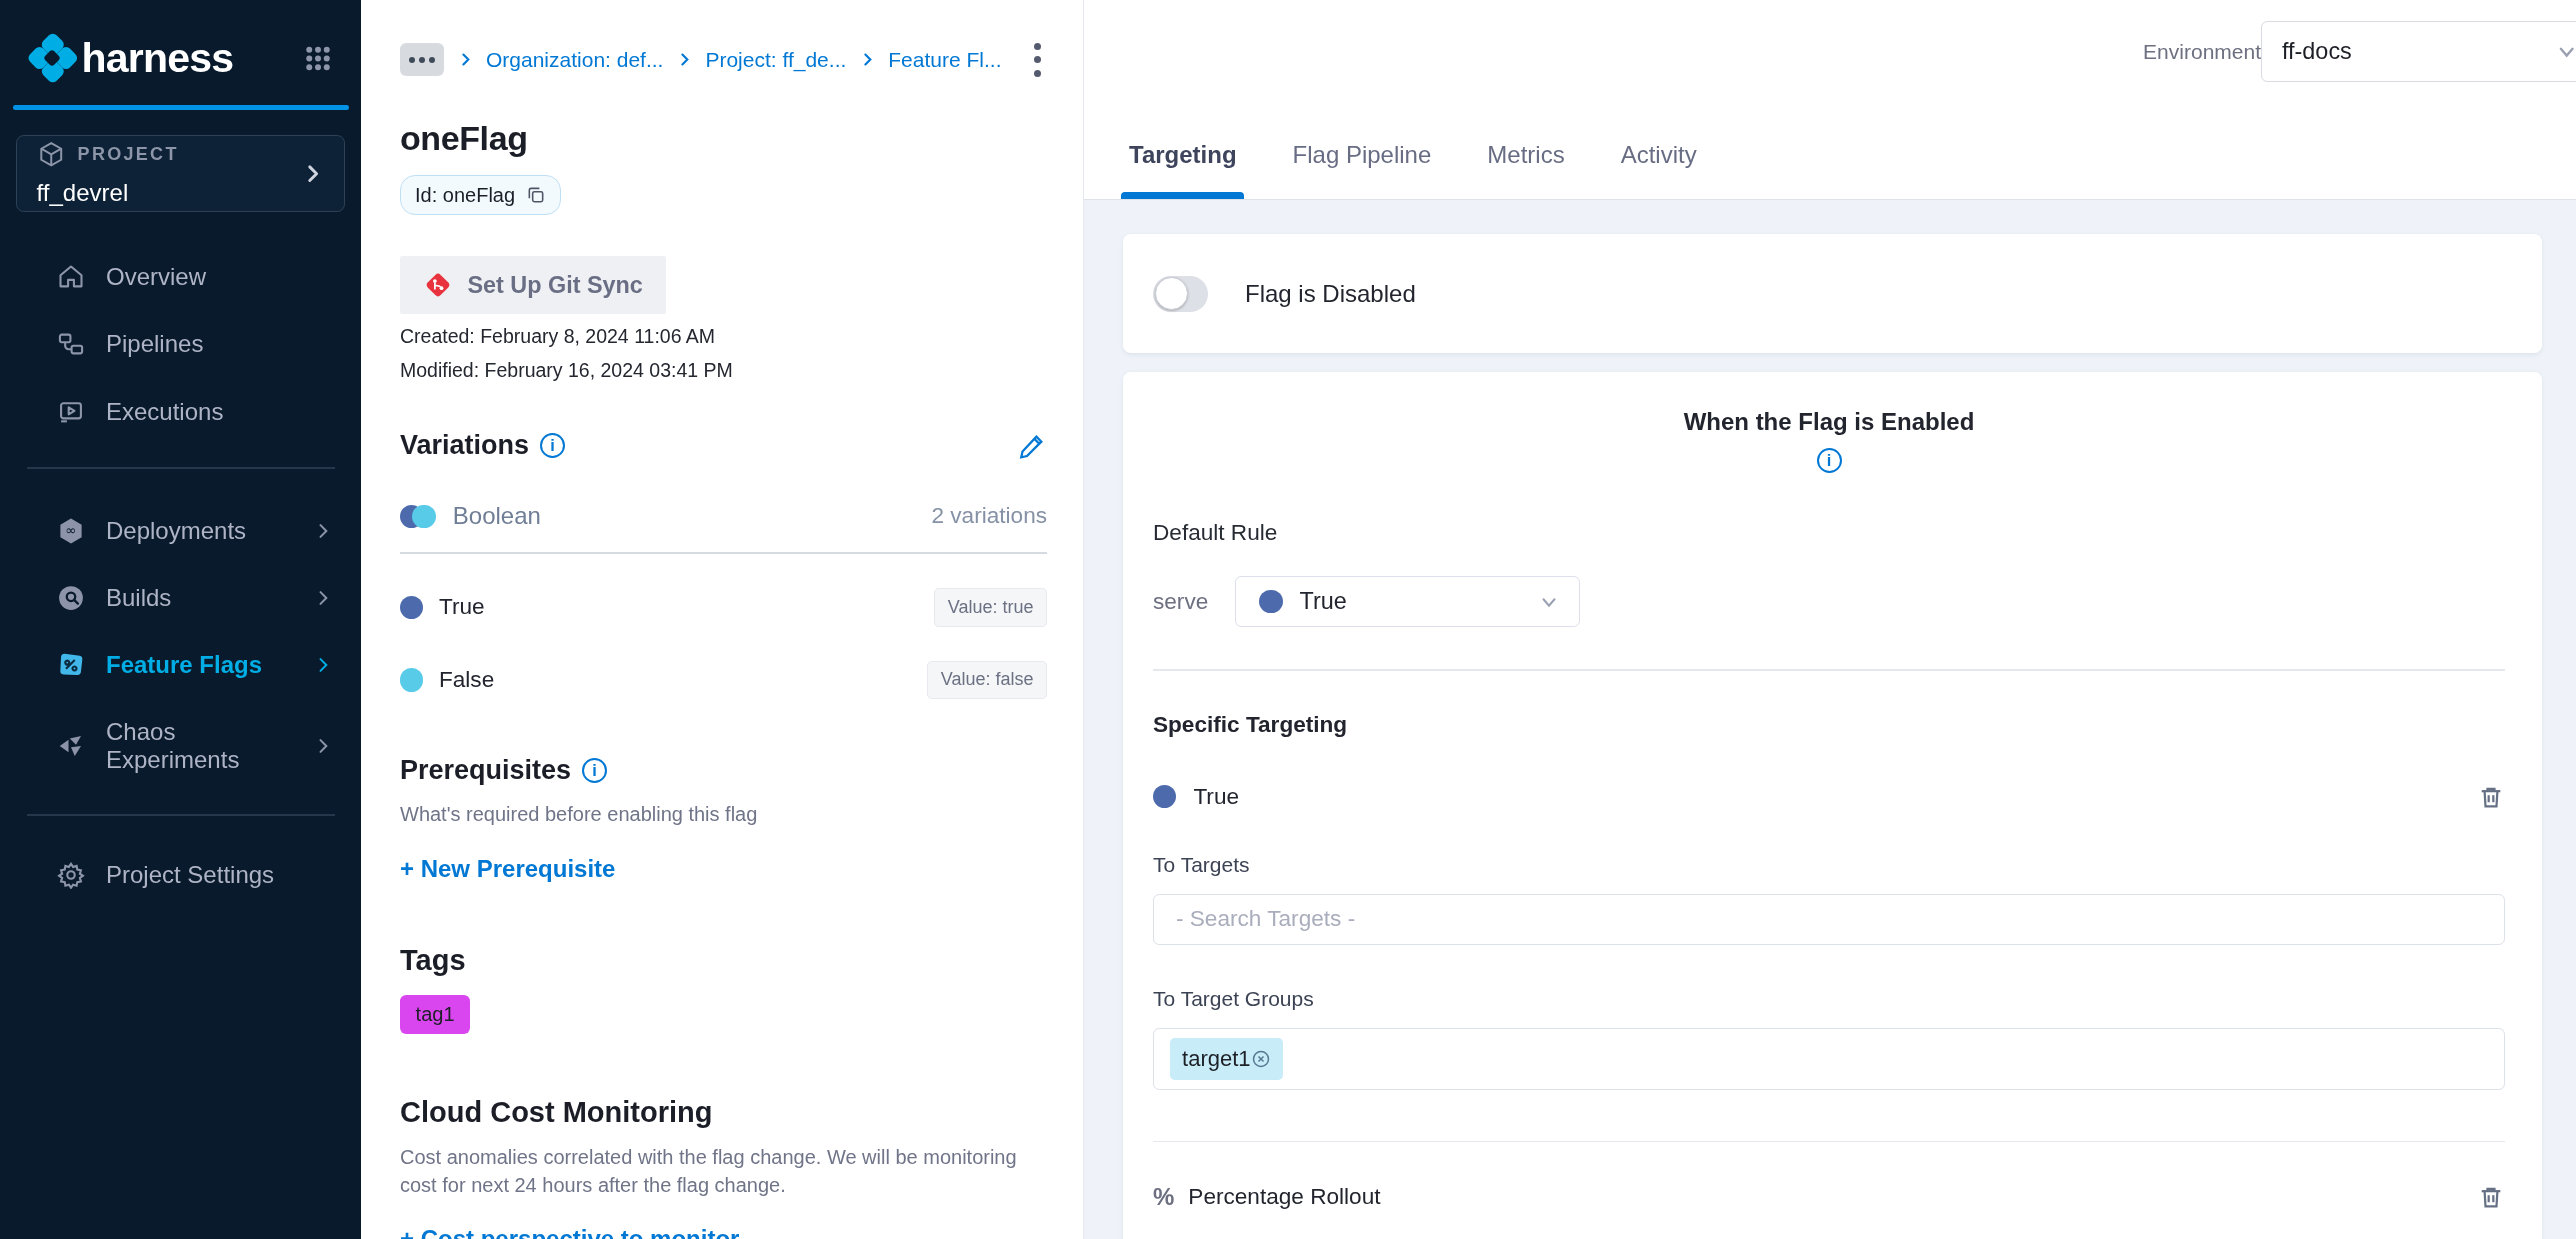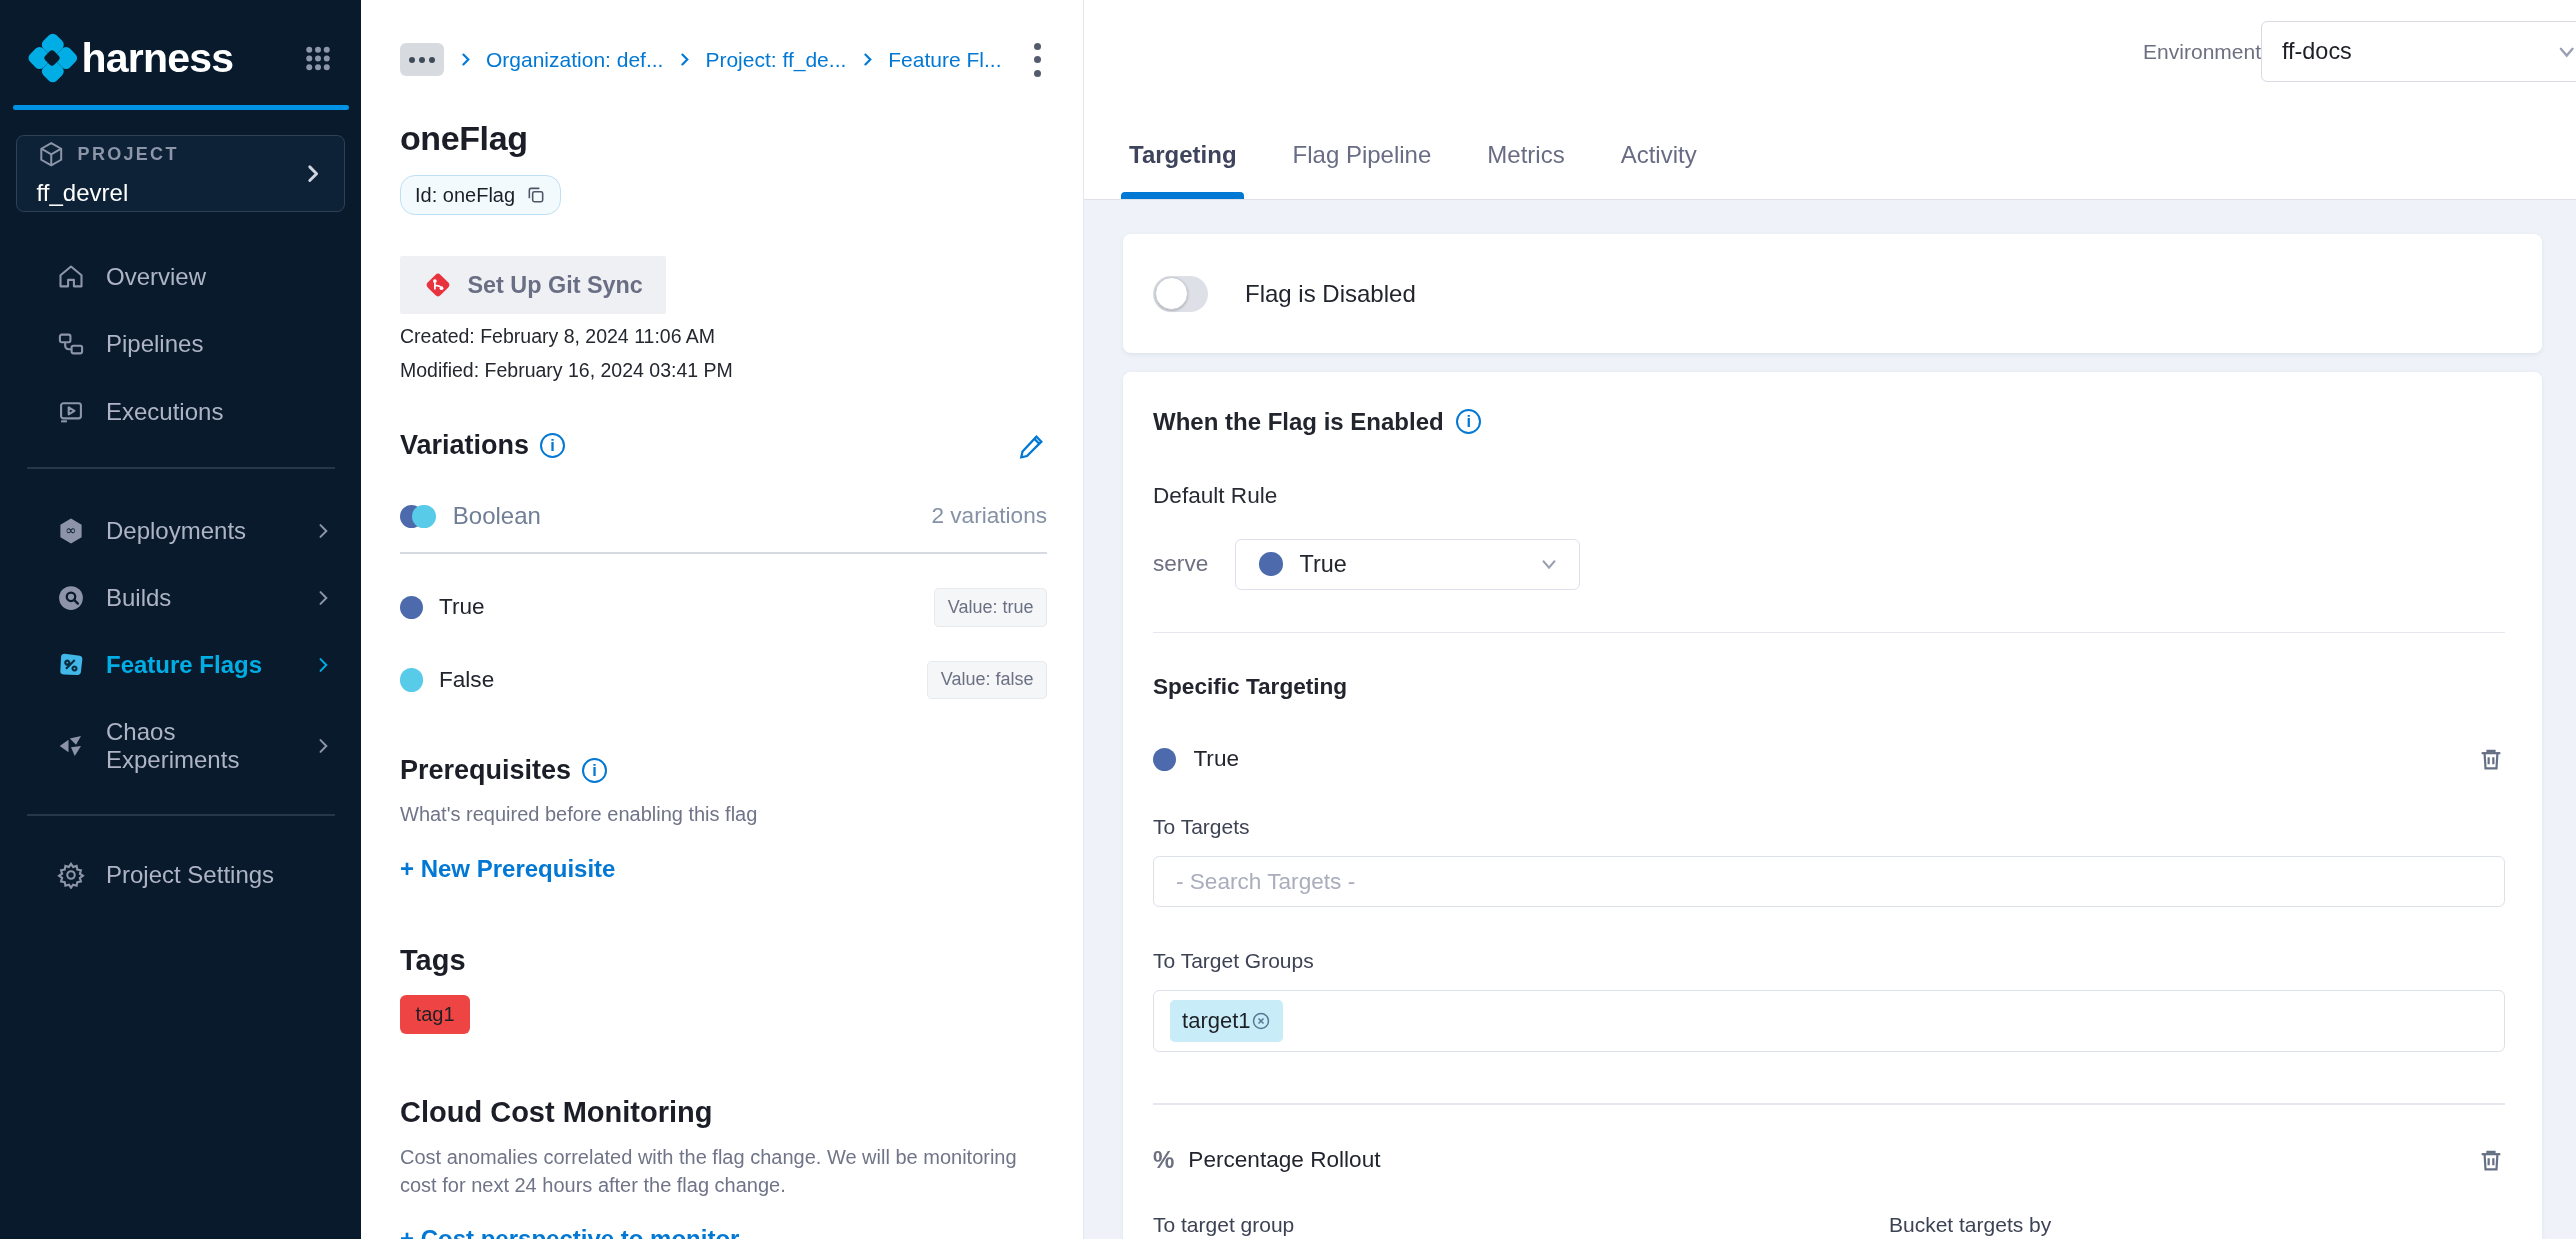--- a/index.html
+++ b/index.html
@@ -48,42 +48,42 @@
   .bool-label { font-size:24px; color:#6f7d95; margin-left:17px; }
   .var-count { margin-left:auto; font-size:22.6px; color:#8591a5; }
   .mid-hr { height:1.6px; background:#d6dae1; margin-top:22px; }
   .var-row { display:flex; align-items:center; margin-top:34px; }
   .var-name { font-size:22.6px; color:#22252e; margin-left:15.6px; }
   .value-pill { margin-left:auto; background:#f5f6f8; border:1.6px solid #e7e9ee; border-radius:4.7px; padding:7.8px 12.5px; font-size:18px; color:#6b7183; }
   .sub-desc { font-size:20px; color:#6f7488; margin-top:14px; line-height:1.4; }
   .blue-action { display:inline-block; margin-top:26.5px; font-size:24px; font-weight:bold; color:#0278d5; cursor:pointer; }
   .prereq-h { margin-top:56px; }
   .tags-h { margin-top:61px; font-size:29px; }
-  .tag-chip { display:inline-block; margin-top:18.7px; background:#ef4444; border-radius:6.2px; padding:7.8px 15.6px; font-size:20px; color:#1d2026; }
+  .tag-chip { display:inline-block; margin-top:18.7px; background:#d946ef; border-radius:6.2px; padding:7.8px 15.6px; font-size:20px; color:#1d2026; }
   .ccm-h { margin-top:62px; font-size:29px; }
   .info-i { width:25px; height:25px; border:2.3px solid #0278d5; border-radius:50%; color:#0278d5; font-size:16.4px; font-weight:bold; display:inline-flex; align-items:center; justify-content:center; font-style:normal; flex:none; }
 
   
   .right { flex:1; display:flex; flex-direction:column; min-width:0; }
   .env-row { height:103px; display:flex; align-items:center; justify-content:flex-end; padding-right:0; background:#ffffff; }
   .env-label { font-size:21px; color:#6c7081; }
   .env-select { width:335px; height:61px; border:1.6px solid #d8d9e3; border-radius:6.2px; display:flex; align-items:center; padding:0 47px 0 20px; font-size:23.4px; color:#1d1f26; position:relative; margin-right:-20px; cursor:pointer; background:#fff; }
   .env-select .chev { position:absolute; right:17px; }
   .tabs-row { background:#ffffff; display:flex; align-items:flex-end; gap:56px; padding:0 0 0 45px; height:97px; border-bottom:1.6px solid #dfe2e8; }
   .tab { font-size:24px; color:#686d84; padding-bottom:30px; position:relative; cursor:pointer; white-space:nowrap; }
   .tab.active { color:#3e445b; font-weight:bold; }
   .tab.active::after { content:""; position:absolute; left:-7.8px; right:-7.8px; bottom:0; height:7px; background:#0278d5; border-radius:3.9px 3.9px 0 0; }
   .content { flex:1; background:#eff3f9; padding:34px 34px 8px 39px; overflow:hidden; }
   .card { background:#ffffff; border-radius:7.8px; box-shadow:0 1.6px 4.7px rgba(40,60,90,.08); }
   .card-toggle { height:119px; display:flex; align-items:center; padding:0 30px; }
   .switch { width:55px; height:36px; background:#dde0e6; border-radius:18.7px; position:relative; cursor:pointer; flex:none; }
   .switch .knob { position:absolute; left:1.6px; top:1.6px; width:33px; height:33px; background:#ffffff; border:0.8px solid #c9ccd4; border-radius:50%; box-shadow:0 0.8px 2.3px rgba(0,0,0,.25); }
   .toggle-label { font-size:24px; color:#22252e; margin-left:37px; }
   .card-main { margin-top:18.7px; padding:36px 37px 31px 30px; height:975px; }
-  .wfe-h { display:flex; align-items:center; gap:12.5px; font-size:24px; font-weight:bold; color:#22252e; }
+  .wfe-h { display:flex; align-items:center; gap:12.5px; font-size:24px; font-weight:bold; color:#22252e;flex-direction:column; }
   .dr-label { font-size:22.6px; color:#272b33; margin-top:47px; }
   .serve-row { display:flex; align-items:center; margin-top:30px; gap:26.5px; }
   .serve-word { font-size:22.6px; color:#6c7081; }
   .select { height:51px; border:1.6px solid #dde0ea; border-radius:6.2px; background:#fff; display:flex; align-items:center; position:relative; cursor:pointer; }
   .serve-select { width:345px; padding:0 55px 0 23.4px; }
   .select .sel-text { font-size:23.4px; color:#22252e; }
   .select .chev { position:absolute; right:18.7px; }
   .rule-hr { height:1.6px; background:#e4e7ee; margin-top:42px; }
   .st-h { font-size:22.6px; font-weight:bold; color:#22252e; margin-top:41px; }
   .st-row { display:flex; align-items:center; margin-top:45px; }

